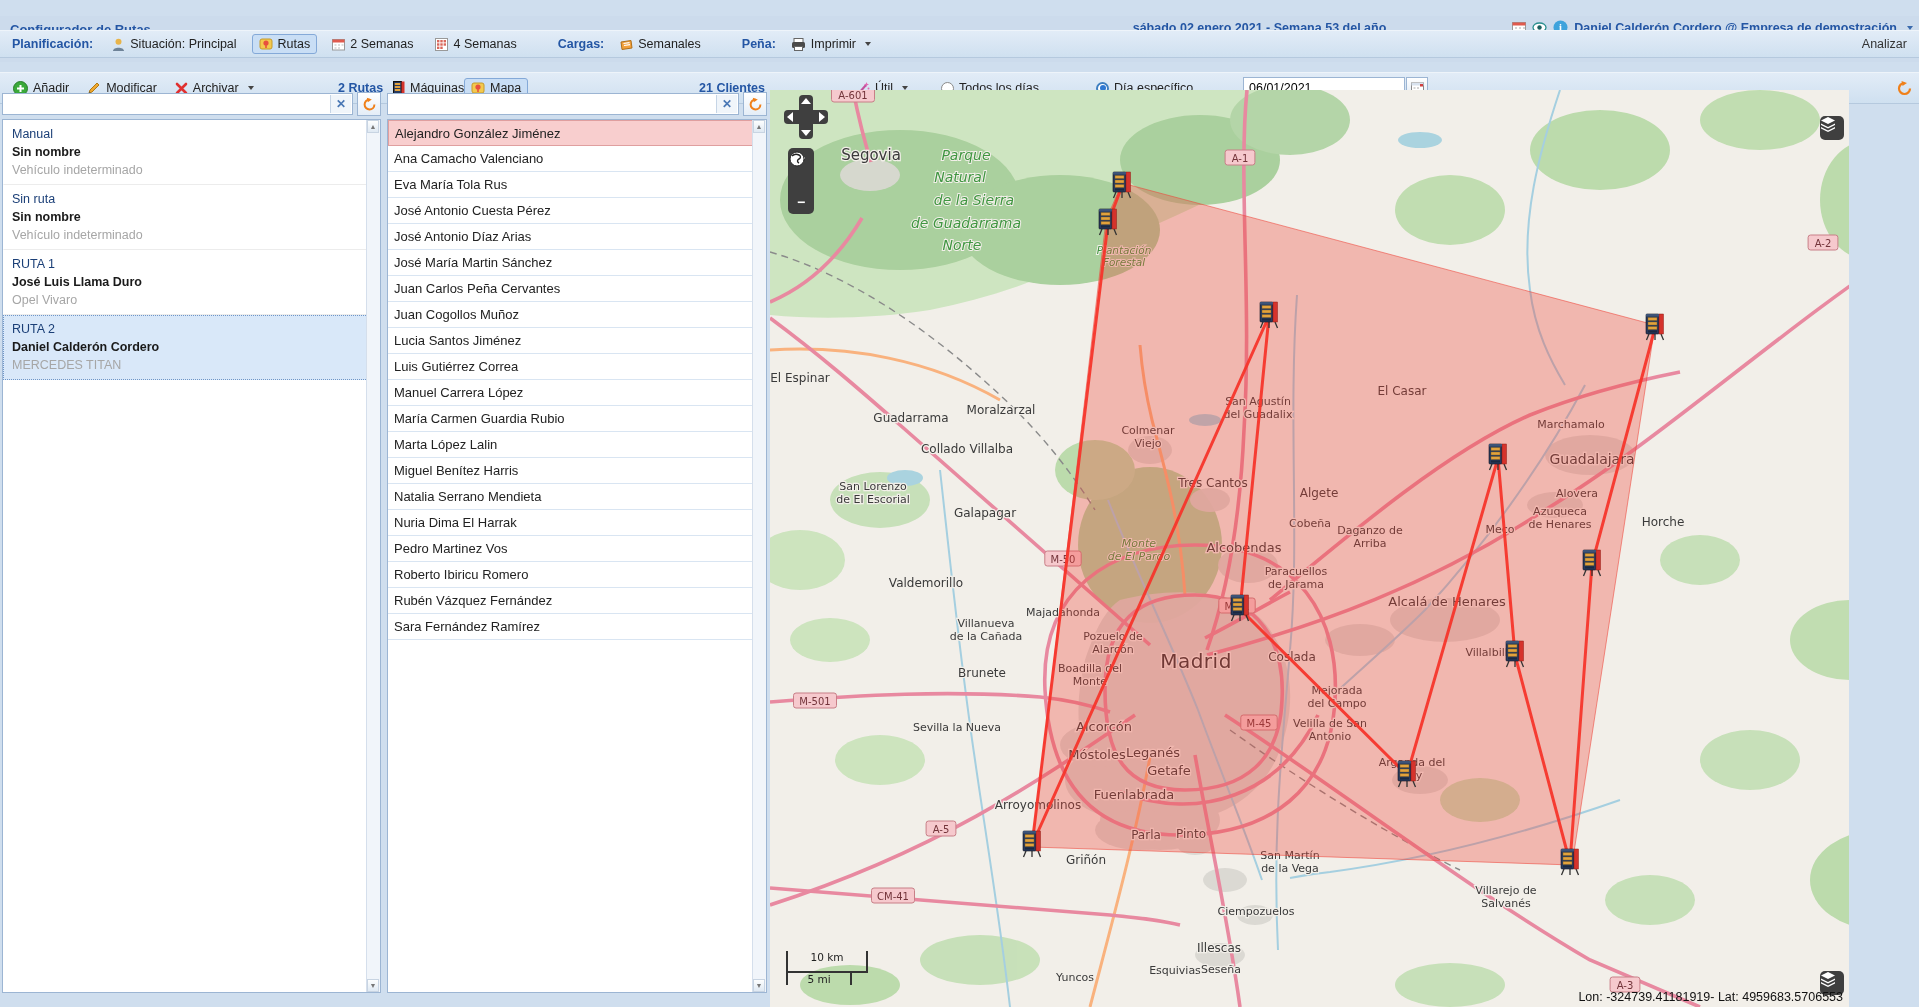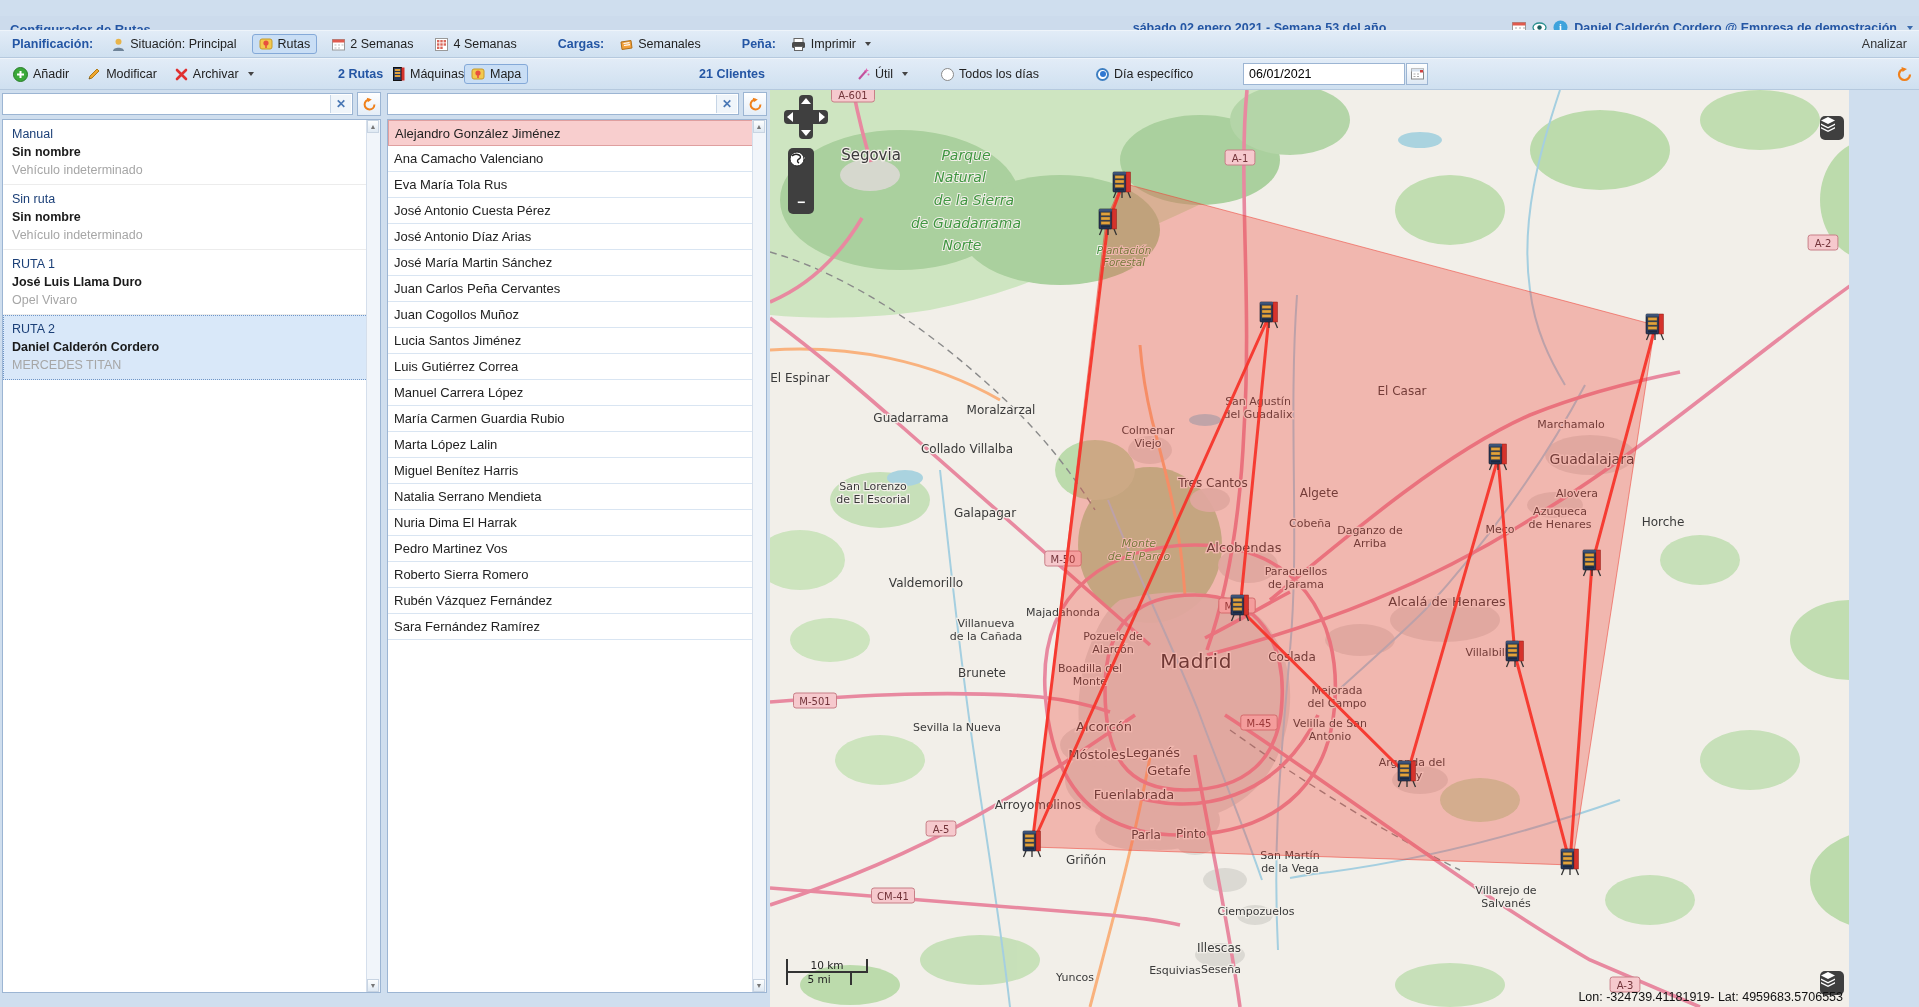--- a/index.html
+++ b/index.html
@@ -12,21 +12,21 @@
   .hdr-date{font-weight:bold;color:#2456a4;margin-right:120px;}
   .hdr-user{font-weight:bold;color:#2456a4;}
   .ico{display:inline-flex;align-items:center;justify-content:center;vertical-align:middle;}
   .caret{display:inline-block;width:0;height:0;border-left:3.5px solid transparent;
          border-right:3.5px solid transparent;border-top:4px solid #3a6aad;margin-left:4px;}
   .caret.dk{border-top-color:#444;}
   
   .tb{position:absolute;left:0;width:100%;background:linear-gradient(#e2ecf7,#cfe0f0);
       border-top:1px solid #eef4fa;border-bottom:1px solid #b5c9de;display:flex;align-items:center;}
   .tb1{top:30px;height:26px;}
-  .tb2{top:58px;height:30px;}
+  .tb2{top:72px;height:30px;}
   .lbl{color:#2456a4;font-weight:bold;}
   .tbtn{display:inline-flex;align-items:center;gap:5px;padding:2px 6px;border:1px solid transparent;
         border-radius:3px;color:#222;cursor:default;white-space:nowrap;}
   .tbtn.sel{background:#c9def5;border-color:#84a9d8;}
   .cnt{color:#2456a4;font-weight:bold;white-space:nowrap;}
   .abs{position:absolute;top:0;height:100%;display:flex;align-items:center;}
   .radio{width:13px;height:13px;border-radius:50%;border:1px solid #8a8a8a;background:#fff;display:inline-block;margin-right:5px;box-sizing:border-box;}
   .radio.sel{border:2px solid #3e7fc1;position:relative;}
   .radio.sel::after{content:"";position:absolute;left:1.5px;top:1.5px;width:6px;height:6px;border-radius:50%;background:#2f78d2;}
   .datebox{height:20px;width:150px;border:1px solid #9cb5d3;background:#fff;font-size:12.5px;
@@ -68,21 +68,21 @@
   .shieldtxt{font-family:"DejaVu Sans",sans-serif;font-size:10px;fill:#73343a;}
   .mapctl{position:absolute;background:#3f3f3f;border-radius:5px;}
   .panpad{left:14px;top:5px;width:44px;height:44px;background:transparent;}
   .panpad .vb{position:absolute;left:15px;top:0;width:14px;height:44px;background:#3f3f3f;border-radius:4px;}
   .panpad .hb{position:absolute;left:0;top:15px;width:44px;height:14px;background:#3f3f3f;border-radius:4px;}
   .tri{position:absolute;width:0;height:0;}
   .zbar{left:18px;top:58px;width:26px;height:66px;color:#fff;text-align:center;}
   .zbar .zi{font-size:14px;font-weight:bold;line-height:20px;}
   .layersbtn{width:24px;height:24px;right:5px;display:flex;align-items:center;justify-content:center;}
   .scale{position:absolute;left:16px;bottom:22px;font-family:"DejaVu Sans",sans-serif;font-size:10.5px;color:#222;}
-  .scale .km{width:78px;border-left:2px solid #333;border-right:2px solid #333;border-bottom:2px solid #333;text-align:center;padding-bottom:0px;}
+  .scale .km{width:78px;border-left:2px solid #333;border-right:2px solid #333;border-bottom:2px solid #333;text-align:center;padding-bottom:8px;}
   .scale .mi{width:62px;border-left:2px solid #333;border-right:2px solid #333;text-align:center;}
   .coords{position:absolute;right:6px;bottom:3px;font-size:12.5px;color:#111;font-family:"Liberation Sans",sans-serif;}
   .analizar{color:#333;}
 </style>
 </head>
 <body>
 
 <div class="hdr">
   <div class="hdr-title">Configurador de Rutas</div>
   <div class="hdr-right">
@@ -354,21 +354,21 @@
         <div class="crow">Juan Cogollos Muñoz</div>
         <div class="crow">Lucia Santos Jiménez</div>
         <div class="crow">Luis Gutiérrez Correa</div>
         <div class="crow">Manuel Carrera López</div>
         <div class="crow">María Carmen Guardia Rubio</div>
         <div class="crow">Marta López Lalin</div>
         <div class="crow">Miguel Benítez Harris</div>
         <div class="crow">Natalia Serrano Mendieta</div>
         <div class="crow">Nuria Dima El Harrak</div>
         <div class="crow">Pedro Martinez Vos</div>
-        <div class="crow">Roberto Sierra Romero</div>
+        <div class="crow">Roberto Ibiricu Romero</div>
         <div class="crow">Rubén Vázquez Fernández</div>
         <div class="crow">Sara Fernández Ramírez</div>
       </div>
     <div class="sbar">
       <div class="sarr up">▲</div>
       <div class="sarr dn">▼</div>
     </div>
   </div>
 </div>
 

